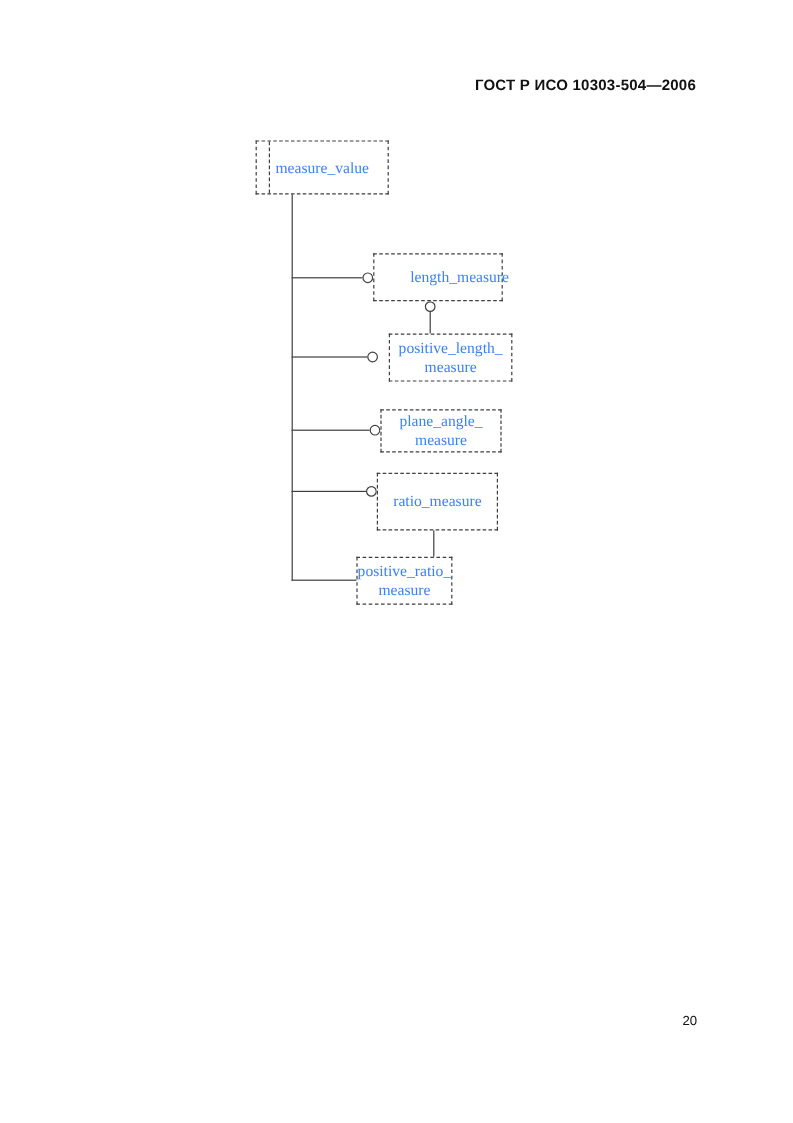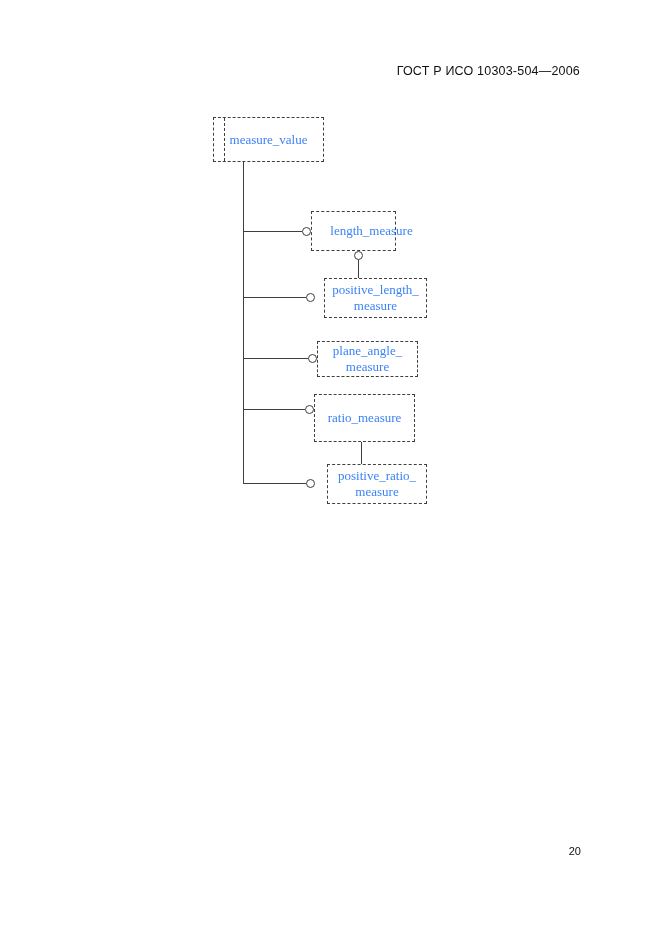--- a/index.html
+++ b/index.html
@@ -10,21 +10,21 @@
     background: #ffffff;
     overflow: hidden;
     font-family: "Liberation Sans", sans-serif;
     color: #111111;
   }
   .header {
     position: absolute;
     top: 64px;
     right: 81px;
     font-family: "Liberation Sans", sans-serif;
-    font-weight: normal;
+    font-weight: bold;
     font-size: 12.5px;
     letter-spacing: 0.2px;
     color: #111111;
     white-space: nowrap;
   }
   
   .node {
     position: absolute;
     box-sizing: border-box;
     border: 1px dashed #3f3f3f;
@@ -43,25 +43,25 @@
   }
   .select-bar {
     position: absolute;
     left: 10px;
     top: 0;
     bottom: 0;
     width: 0;
     border-left: 1px dashed #3f3f3f;
   }
   .root-box   { left: 213px; top: 117px; width: 111px; height: 45px; }
-  .box-1      { left: 311px; top: 211px; width: 85px; height: 40px; padding-left: 36px; }
+  .box-1      { left: 311px; top: 211px; width: 108px; height: 40px; padding-left: 36px; }
   .box-2      { left: 324px; top: 278px; width: 103px; height: 40px; }
   .box-3      { left: 317px; top: 341px; width: 101px; height: 36px; }
   .box-4      { left: 314px; top: 394px; width: 101px; height: 48px; }
-  .box-5      { left: 327px; top: 464px; width: 100px; height: 40px; }
+  .box-5      { left: 297px; top: 464px; width: 80px; height: 40px; }
 
   .line { position: absolute; background: #3f3f3f; }
   .trunk    { left: 243px; top: 162px; width: 1px; height: 322px; }
   .branch-1 { left: 243px; top: 231px; width: 59px; height: 1px; }
   .branch-2 { left: 243px; top: 297px; width: 63px; height: 1px; }
   .branch-3 { left: 243px; top: 358px; width: 65px; height: 1px; }
   .branch-4 { left: 243px; top: 409px; width: 62px; height: 1px; }
   .branch-5 { left: 243px; top: 483px; width: 63px; height: 1px; }
   .vlink-1  { left: 358px; top: 260px; width: 1px; height: 18px; }
   .vlink-2  { left: 361px; top: 433px; width: 1px; height: 31px; }

